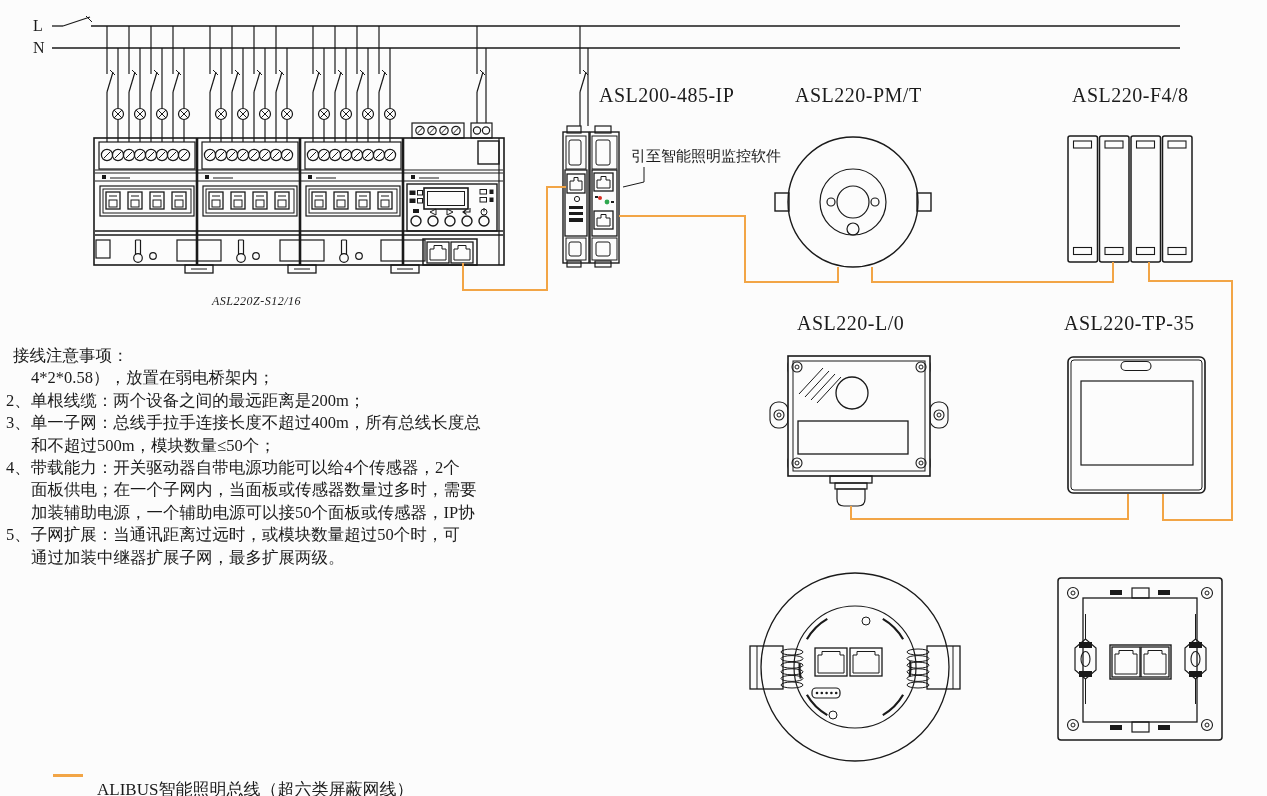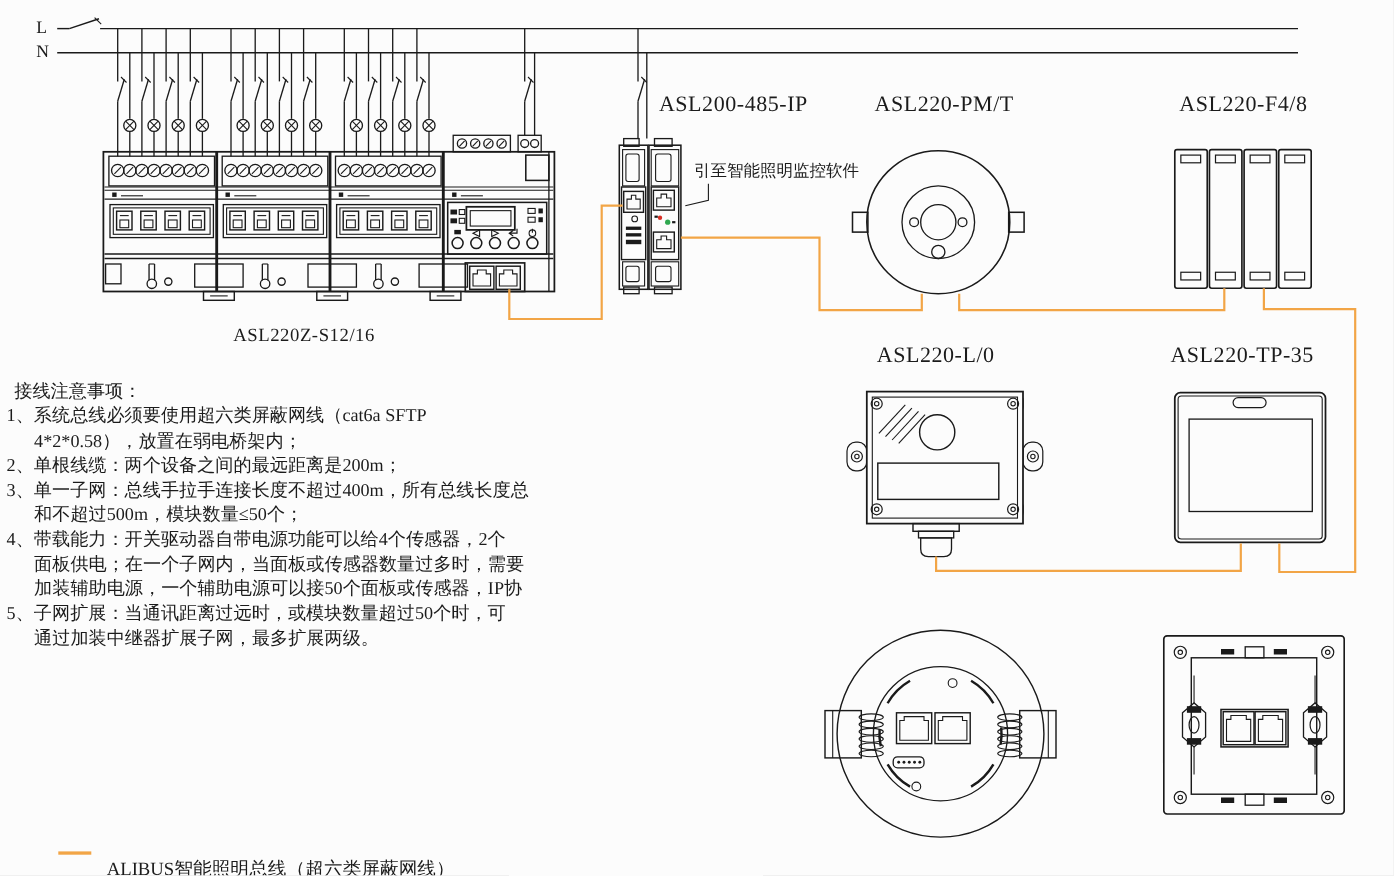--- a/index.html
+++ b/index.html
@@ -6,21 +6,21 @@
   .canvas{
     position:relative;width:1267px;height:796px;overflow:hidden;
     background:#FCFCFC;
     font-family:"Liberation Serif","DejaVu Serif",serif;
     color:#1b1b1b;
   }
   .canvas svg{position:absolute;left:0;top:0;}
   .lbl{position:absolute;white-space:nowrap;line-height:1.15;}
   .power-lbl{font-size:16px;}
   .dev-lbl{font-size:20px;letter-spacing:.5px;}
-  .mod-lbl{font-size:17px;letter-spacing:.5px;}
+  .mod-lbl{font-size:12px;letter-spacing:.5px;font-style:italic;}
   .callout-lbl{font-size:15px;}
   .notes{position:absolute;left:6px;top:345px;font-size:16.5px;line-height:22.4px;white-space:nowrap;}
   .notes .title{padding-left:7px;}
   .notes .ind{padding-left:25px;}
   .legend-dash{position:absolute;left:53px;top:774px;width:30px;height:2.5px;}
   .legend-lbl{font-size:17px;left:97px;top:764px;margin-top:16px;}
 </style>
 </head>
 <body>
 
@@ -518,21 +518,20 @@
   <div class="lbl dev-lbl" style="left:599px;top:84px">ASL200-485-IP</div>
   <div class="lbl dev-lbl" style="left:795px;top:84px">ASL220-PM/T</div>
   <div class="lbl dev-lbl" style="left:1072px;top:84px">ASL220-F4/8</div>
   <div class="lbl dev-lbl" style="left:797px;top:312px">ASL220-L/0</div>
   <div class="lbl dev-lbl" style="left:1064px;top:312px">ASL220-TP-35</div>
 
   <div class="lbl callout-lbl" style="left:631px;top:148px">引至智能照明监控软件</div>
 
   <div class="notes">
     <div class="title">接线注意事项：</div>
-    <div>1、系统总线必须要使用超六类屏蔽网线（cat6a SFTP</div>
     <div class="ind">4*2*0.58），放置在弱电桥架内；</div>
     <div>2、单根线缆：两个设备之间的最远距离是200m；</div>
     <div>3、单一子网：总线手拉手连接长度不超过400m，所有总线长度总</div>
     <div class="ind">和不超过500m，模块数量≤50个；</div>
     <div>4、带载能力：开关驱动器自带电源功能可以给4个传感器，2个</div>
     <div class="ind">面板供电；在一个子网内，当面板或传感器数量过多时，需要</div>
     <div class="ind">加装辅助电源，一个辅助电源可以接50个面板或传感器，IP协</div>
     <div>5、子网扩展：当通讯距离过远时，或模块数量超过50个时，可</div>
     <div class="ind">通过加装中继器扩展子网，最多扩展两级。</div>
   </div>

